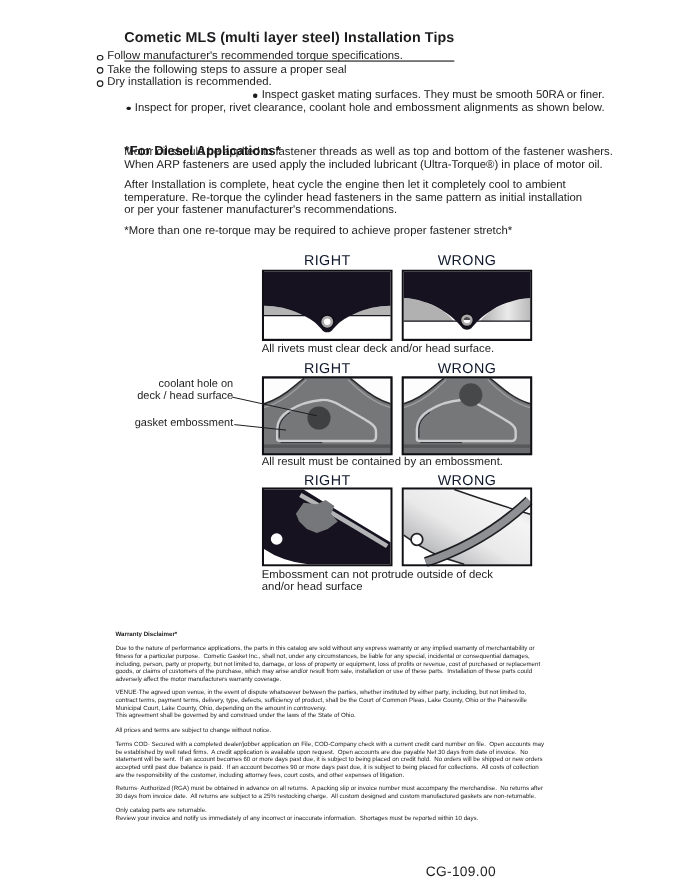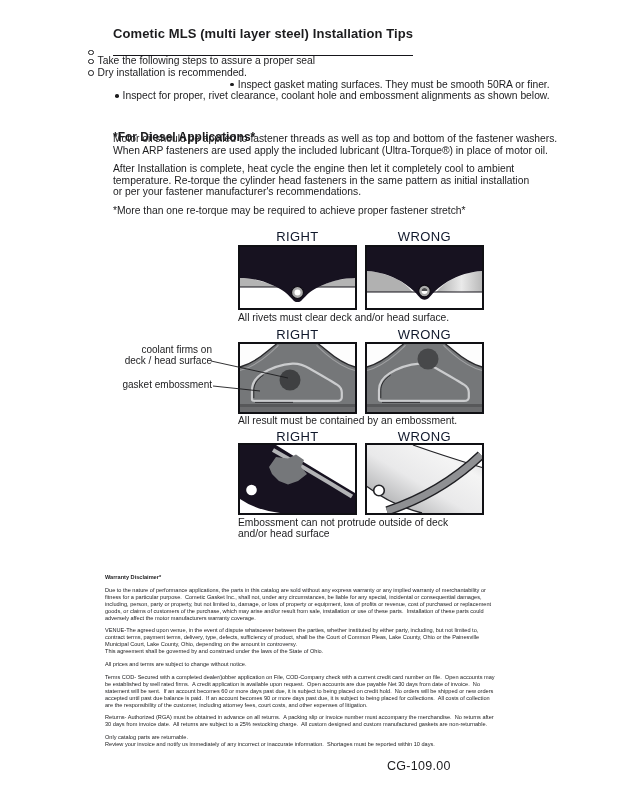--- a/index.html
+++ b/index.html
@@ -26,32 +26,33 @@
   .cap{font-size:10.3px;line-height:11.2px;white-space:pre-line;}
   .side{width:120px;left:92px;text-align:right;font-size:10px;line-height:10.8px;white-space:pre-line;}
   svg{display:block;}
   .box{z-index:1;}
   .overlay{z-index:3;pointer-events:none;}
 
   .fine{left:105px;top:574px;width:436px;font-size:5.6px;line-height:7.05px;}
   .fine .fp-h{font-weight:bold;margin:0 0 5.5px 0;}
   .fine p{white-space:pre;margin:0 0 5.5px 0;}
 
-  .pagenum{left:387px;top:759px;font-size:12.5px;letter-spacing:.3px;}
+  .pagenum{left:387px;top:785px;font-size:12.5px;letter-spacing:.3px;}
 </style>
 </head>
 <body>
 
 <div>
 
   <h1 class="abs title">Cometic MLS (multi layer steel) Installation Tips</h1>
 
   <div class="abs bullets">
     <div class="row">
         <span class="obul"></span>
+        <span>Follow manufacturer's recommended torque specifications.</span>
       </div>
     <div class="row">
         <span class="obul"></span>
         <span>Take the following steps to assure a proper seal</span>
       </div>
     <div class="row">
         <span class="obul"></span>
         <span>Dry installation is recommended.</span>
       </div>
     <div class="row sub">
@@ -103,21 +104,21 @@
     <circle cx="59.5" cy="46" r="2.9" fill="#ffffff"></circle>
     <path d="M56.6,46 A2.9,2.9 0 0 1 62.4,46 Z" fill="#4a4a4c"></path>
     <rect x="1" y="1" width="117" height="63" fill="none" stroke="#101014" stroke-width="2"></rect>
   </svg>
 
   <p class="abs cap" style="left:238px;top:312px">All rivets must clear deck and/or head surface.</p>
 
   <div class="abs dlabel" style="left:238px;top:327px">RIGHT</div>
   <div class="abs dlabel" style="left:365px;top:327px">WRONG</div>
 
-  <div class="abs side" style="top:345px">coolant firms on
+  <div class="abs side" style="top:345px">coolant hole on
 deck / head surface</div>
   <div class="abs side" style="top:380px">gasket embossment</div>
 
   <svg class="abs box" style="left:238px;top:342px" width="119" height="72" viewBox="0 0 119 72">
     <rect x="0" y="0" width="119" height="72" fill="#757779"></rect>
     <path d="M2,2 L2,25 C11,22.5 21,16.5 30,8.8 C33.8,5.6 36.6,3.4 38.5,2 Z" fill="#fdfdfd"></path>
     <path d="M117,2 L117,25 C108,22.5 98,16.5 89,8.8 C85.2,5.6 82.4,3.4 80.5,2 Z" fill="#fdfdfd"></path>
     <path d="M2,25 C11,22.5 21,16.5 30,8.8 C33.8,5.6 36.6,3.4 38.5,2" fill="none" stroke="#29292c" stroke-width="1.4"></path>
     <path d="M117,25 C108,22.5 98,16.5 89,8.8 C85.2,5.6 82.4,3.4 80.5,2" fill="none" stroke="#29292c" stroke-width="1.4"></path>
     <path d="M2,28.5 C11.5,26 22,19.8 31.5,11.6 C35,8.6 38,6 40.5,3.2" fill="none" stroke="#9fa0a2" stroke-width="1.1"></path>

